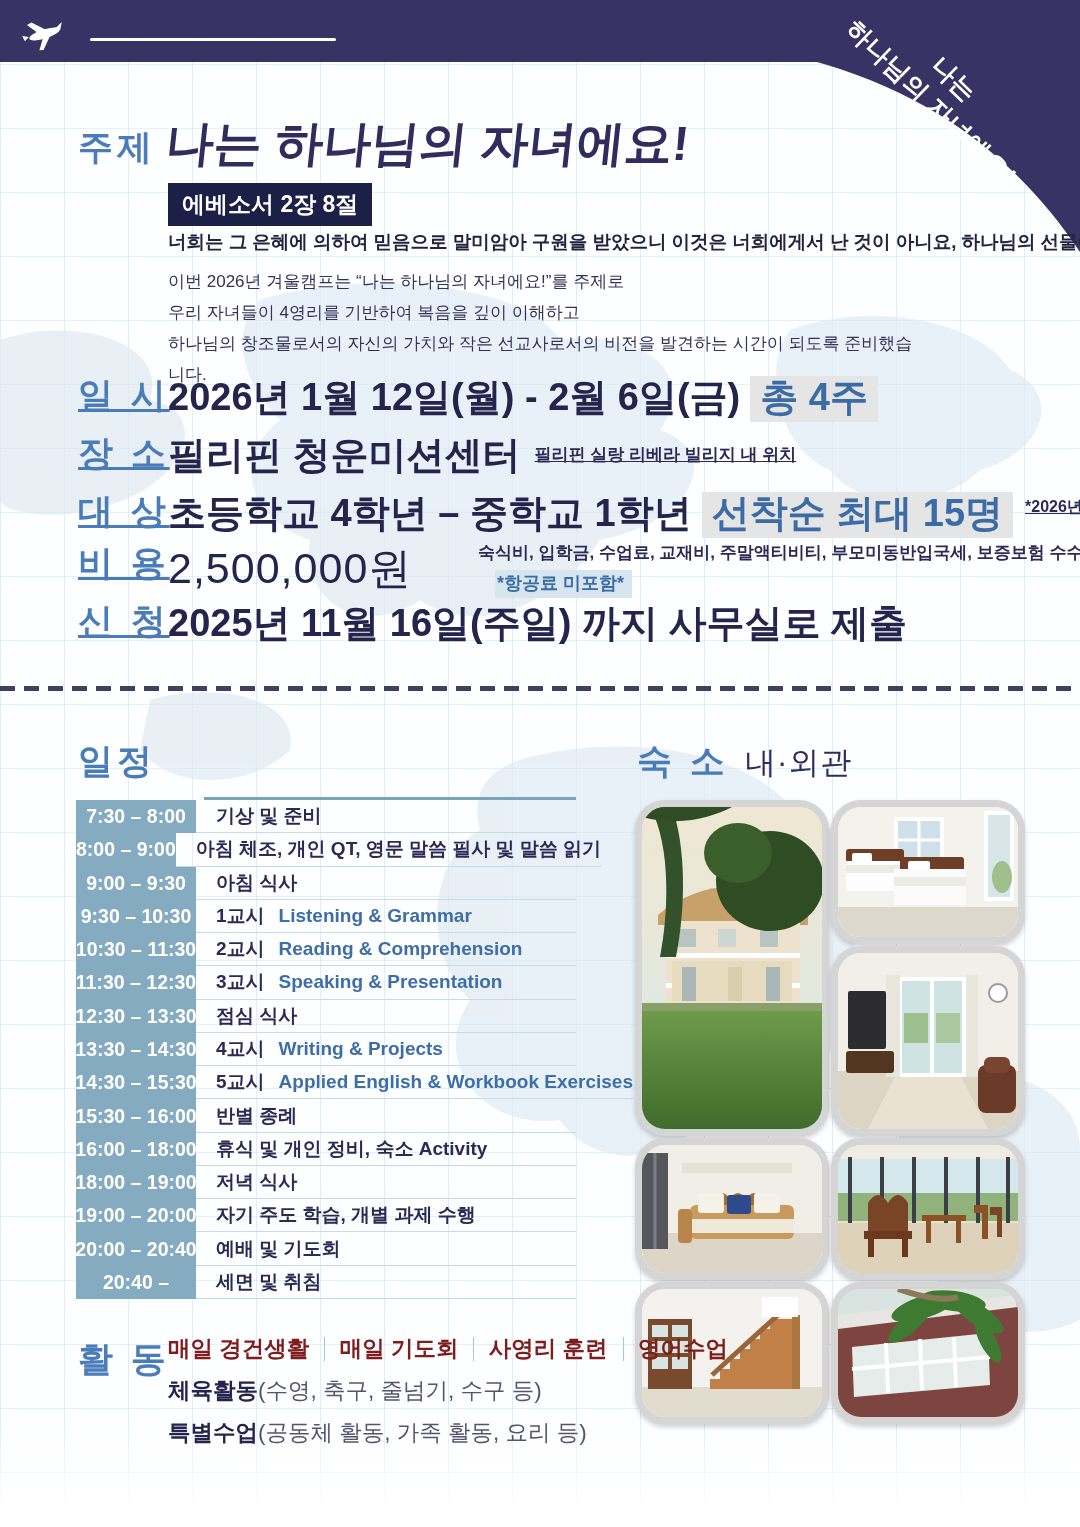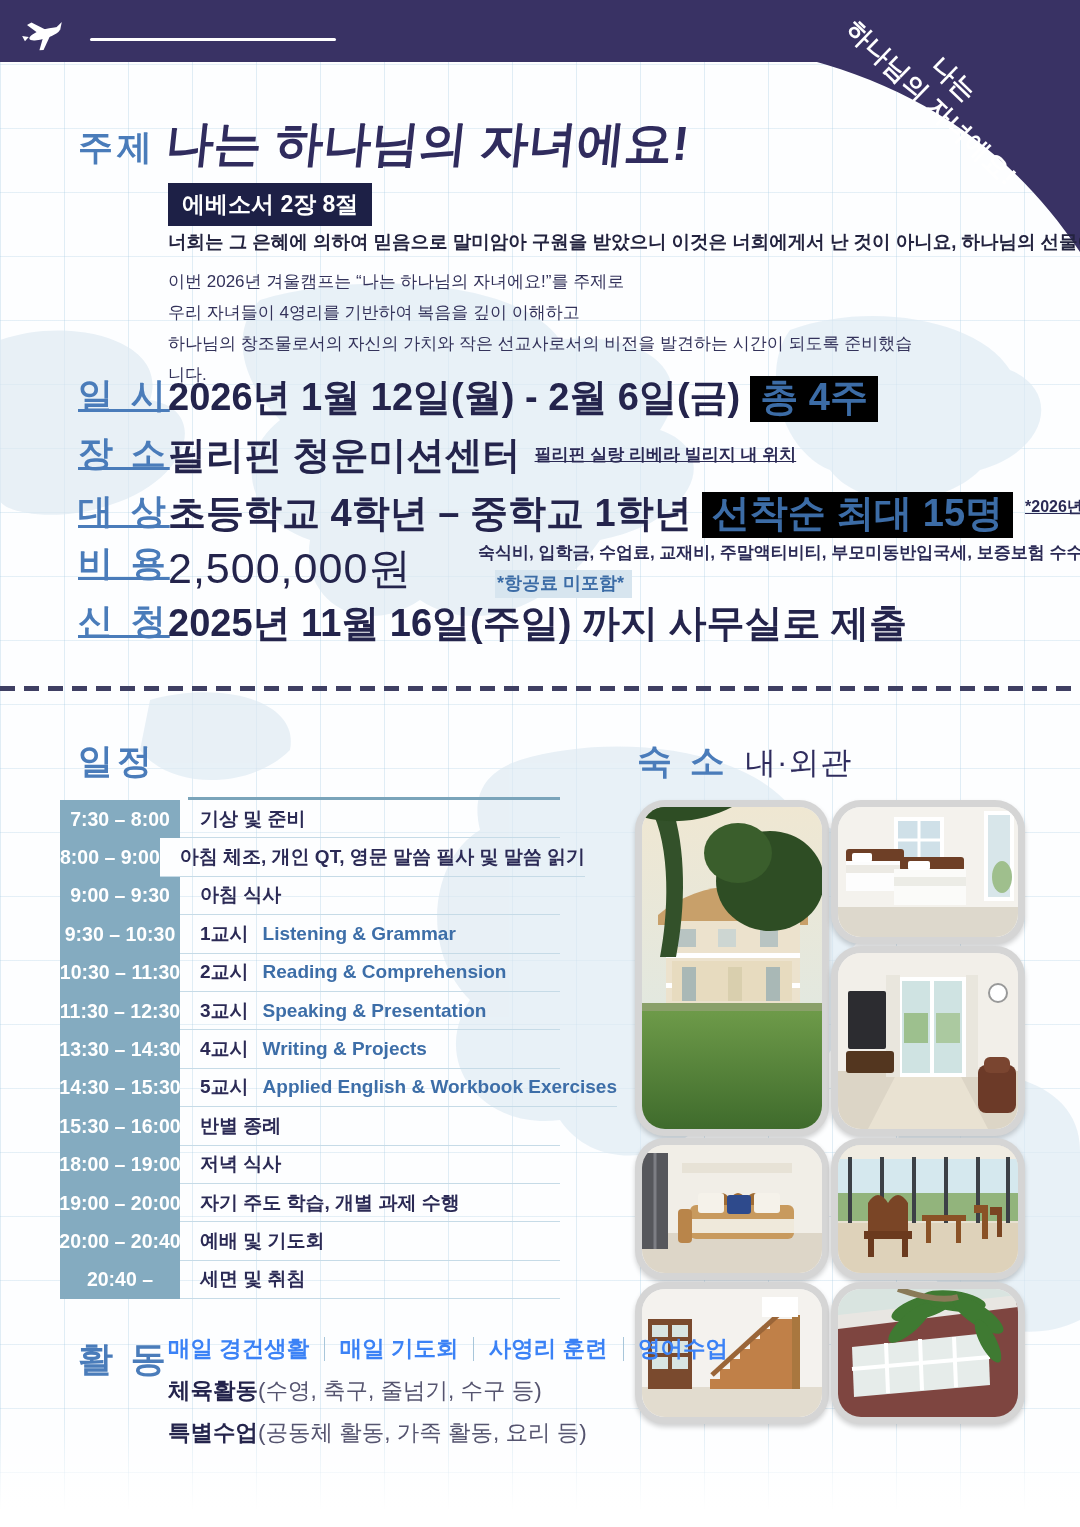--- a/index.html
+++ b/index.html
@@ -57,37 +57,37 @@
 
   
   .info-label{font-size:35px;text-decoration:underline;}
   .row-datetime{top:372px;} .row-place{top:430px;} .row-target{top:488px;}
   .row-price{top:540px;} .row-apply{top:598px;}
   .info-label{left:78px;position:absolute;color:#4a7cba;font-weight:bold;letter-spacing:4px;white-space:nowrap;}
   .info-value{
     position:absolute;left:168px;color:#24244c;font-weight:bold;font-size:38px;white-space:nowrap;
   }
   .hl{
-    background:#000000;color:#3c6ca6;padding:0 10px 4px 10px;margin-left:10px;
+    background:#e5e5e5;color:#3c6ca6;padding:0 10px 4px 10px;margin-left:10px;
   }
   .small-note{font-size:16px;font-weight:bold;color:#2b2a55;margin-left:12px;vertical-align:14px;letter-spacing:0;text-decoration:underline;}
   .place-note{font-size:17px;font-weight:bold;margin-left:14px;vertical-align:8px;}
   .price-value{font-weight:400;font-size:43px;letter-spacing:1px;}
   .price-notes{position:absolute;left:478px;top:541px;font-size:17px;font-weight:bold;color:#2b2a55;white-space:nowrap;}
   .price-hl{display:inline-block;margin-top:6px;background:#d7e5ef;color:#3c6ca6;font-weight:bold;font-size:18px;padding:1px 8px 3px 2px;margin-left:17px;}
 
   
   .divider{
     position:absolute;left:0;top:686px;width:100%;height:5px;
     background:repeating-linear-gradient(to right,#3f3f63 0 15px, transparent 15px 24px);
   }
 
   
   .sched-label{left:78px;top:738px;}
-  .sched-table{position:absolute;left:60px;top:800px;width:500px;height:499px;display:flex;flex-direction:column;}
+  .sched-table{position:absolute;left:76px;top:800px;width:500px;height:499px;display:flex;flex-direction:column;}
   .sched-topline{position:absolute;left:128px;right:0;top:-3px;height:3px;background:#7aa4ba;}
   .srow{flex:1;display:flex;align-items:stretch;}
   .stime{
     width:120px;background:#84abc0;color:#fff;font-weight:bold;font-size:19.5px;
     display:flex;align-items:center;justify-content:center;white-space:nowrap;
   }
   .sact{
     flex:1;display:flex;align-items:center;padding-left:20px;
     border-bottom:1px solid #c6dbe7;white-space:nowrap;
   }
@@ -101,21 +101,21 @@
   .accom-sub{position:absolute;left:745px;top:742px;color:#2f2c5e;font-weight:500;font-size:31px;letter-spacing:1px;white-space:nowrap;}
   .photo{
     position:absolute;border:7px solid #d5d5d5;border-radius:30px;overflow:hidden;
     box-shadow:0 3px 5px rgba(0,0,0,.18);background:#eee;
   }
   .photo svg{display:block;width:100%;height:100%;}
 
   
   .act-label{left:78px;top:1336px;}
   .act-body{position:absolute;left:168px;top:1333px;width:560px;}
-  .act-line1{display:flex;align-items:center;color:#3b82f6;font-weight:bold;font-size:22.5px;white-space:nowrap;}
+  .act-line1{display:flex;align-items:center;color:#7f1d1d;font-weight:bold;font-size:22.5px;white-space:nowrap;}
   .act-sep{width:3px;height:24px;background:#a8c6da;margin:0 15px;}
   .act-line{margin-top:11px;font-size:22.5px;white-space:nowrap;}
   .act-strong{color:#24244c;font-weight:bold;}
   .act-paren{color:#55546f;font-weight:400;text-align:right;}
   .act-note{margin-top:13px;font-size:17px;font-weight:bold;color:#23233f;white-space:nowrap;}
 </style>
 </head>
 <body>
 
 <div class="poster">
@@ -233,37 +233,49 @@
           </div>
         </div>
       <div class="srow">
           <div class="stime">11:30 – 12:30</div>
           <div class="sact">
             <span class="act-txt">3교시</span>
             <span class="subj-txt">Speaking &amp; Presentation</span>
           </div>
         </div>
       <div class="srow">
+          <div class="stime">12:30 – 13:30</div>
+          <div class="sact">
+            <span class="act-txt">점심 식사</span>
+          </div>
+        </div>
+      <div class="srow">
           <div class="stime">13:30 – 14:30</div>
           <div class="sact">
             <span class="act-txt">4교시</span>
             <span class="subj-txt">Writing &amp; Projects</span>
           </div>
         </div>
       <div class="srow">
           <div class="stime">14:30 – 15:30</div>
           <div class="sact">
             <span class="act-txt">5교시</span>
             <span class="subj-txt">Applied English &amp; Workbook Exercises</span>
           </div>
         </div>
       <div class="srow">
           <div class="stime">15:30 – 16:00</div>
           <div class="sact">
             <span class="act-txt">반별 종례</span>
+          </div>
+        </div>
+      <div class="srow">
+          <div class="stime">16:00 – 18:00</div>
+          <div class="sact">
+            <span class="act-txt">휴식 및 개인 정비, 숙소 Activity</span>
           </div>
         </div>
       <div class="srow">
           <div class="stime">18:00 – 19:00</div>
           <div class="sact">
             <span class="act-txt">저녁 식사</span>
           </div>
         </div>
       <div class="srow">
           <div class="stime">19:00 – 20:00</div>

